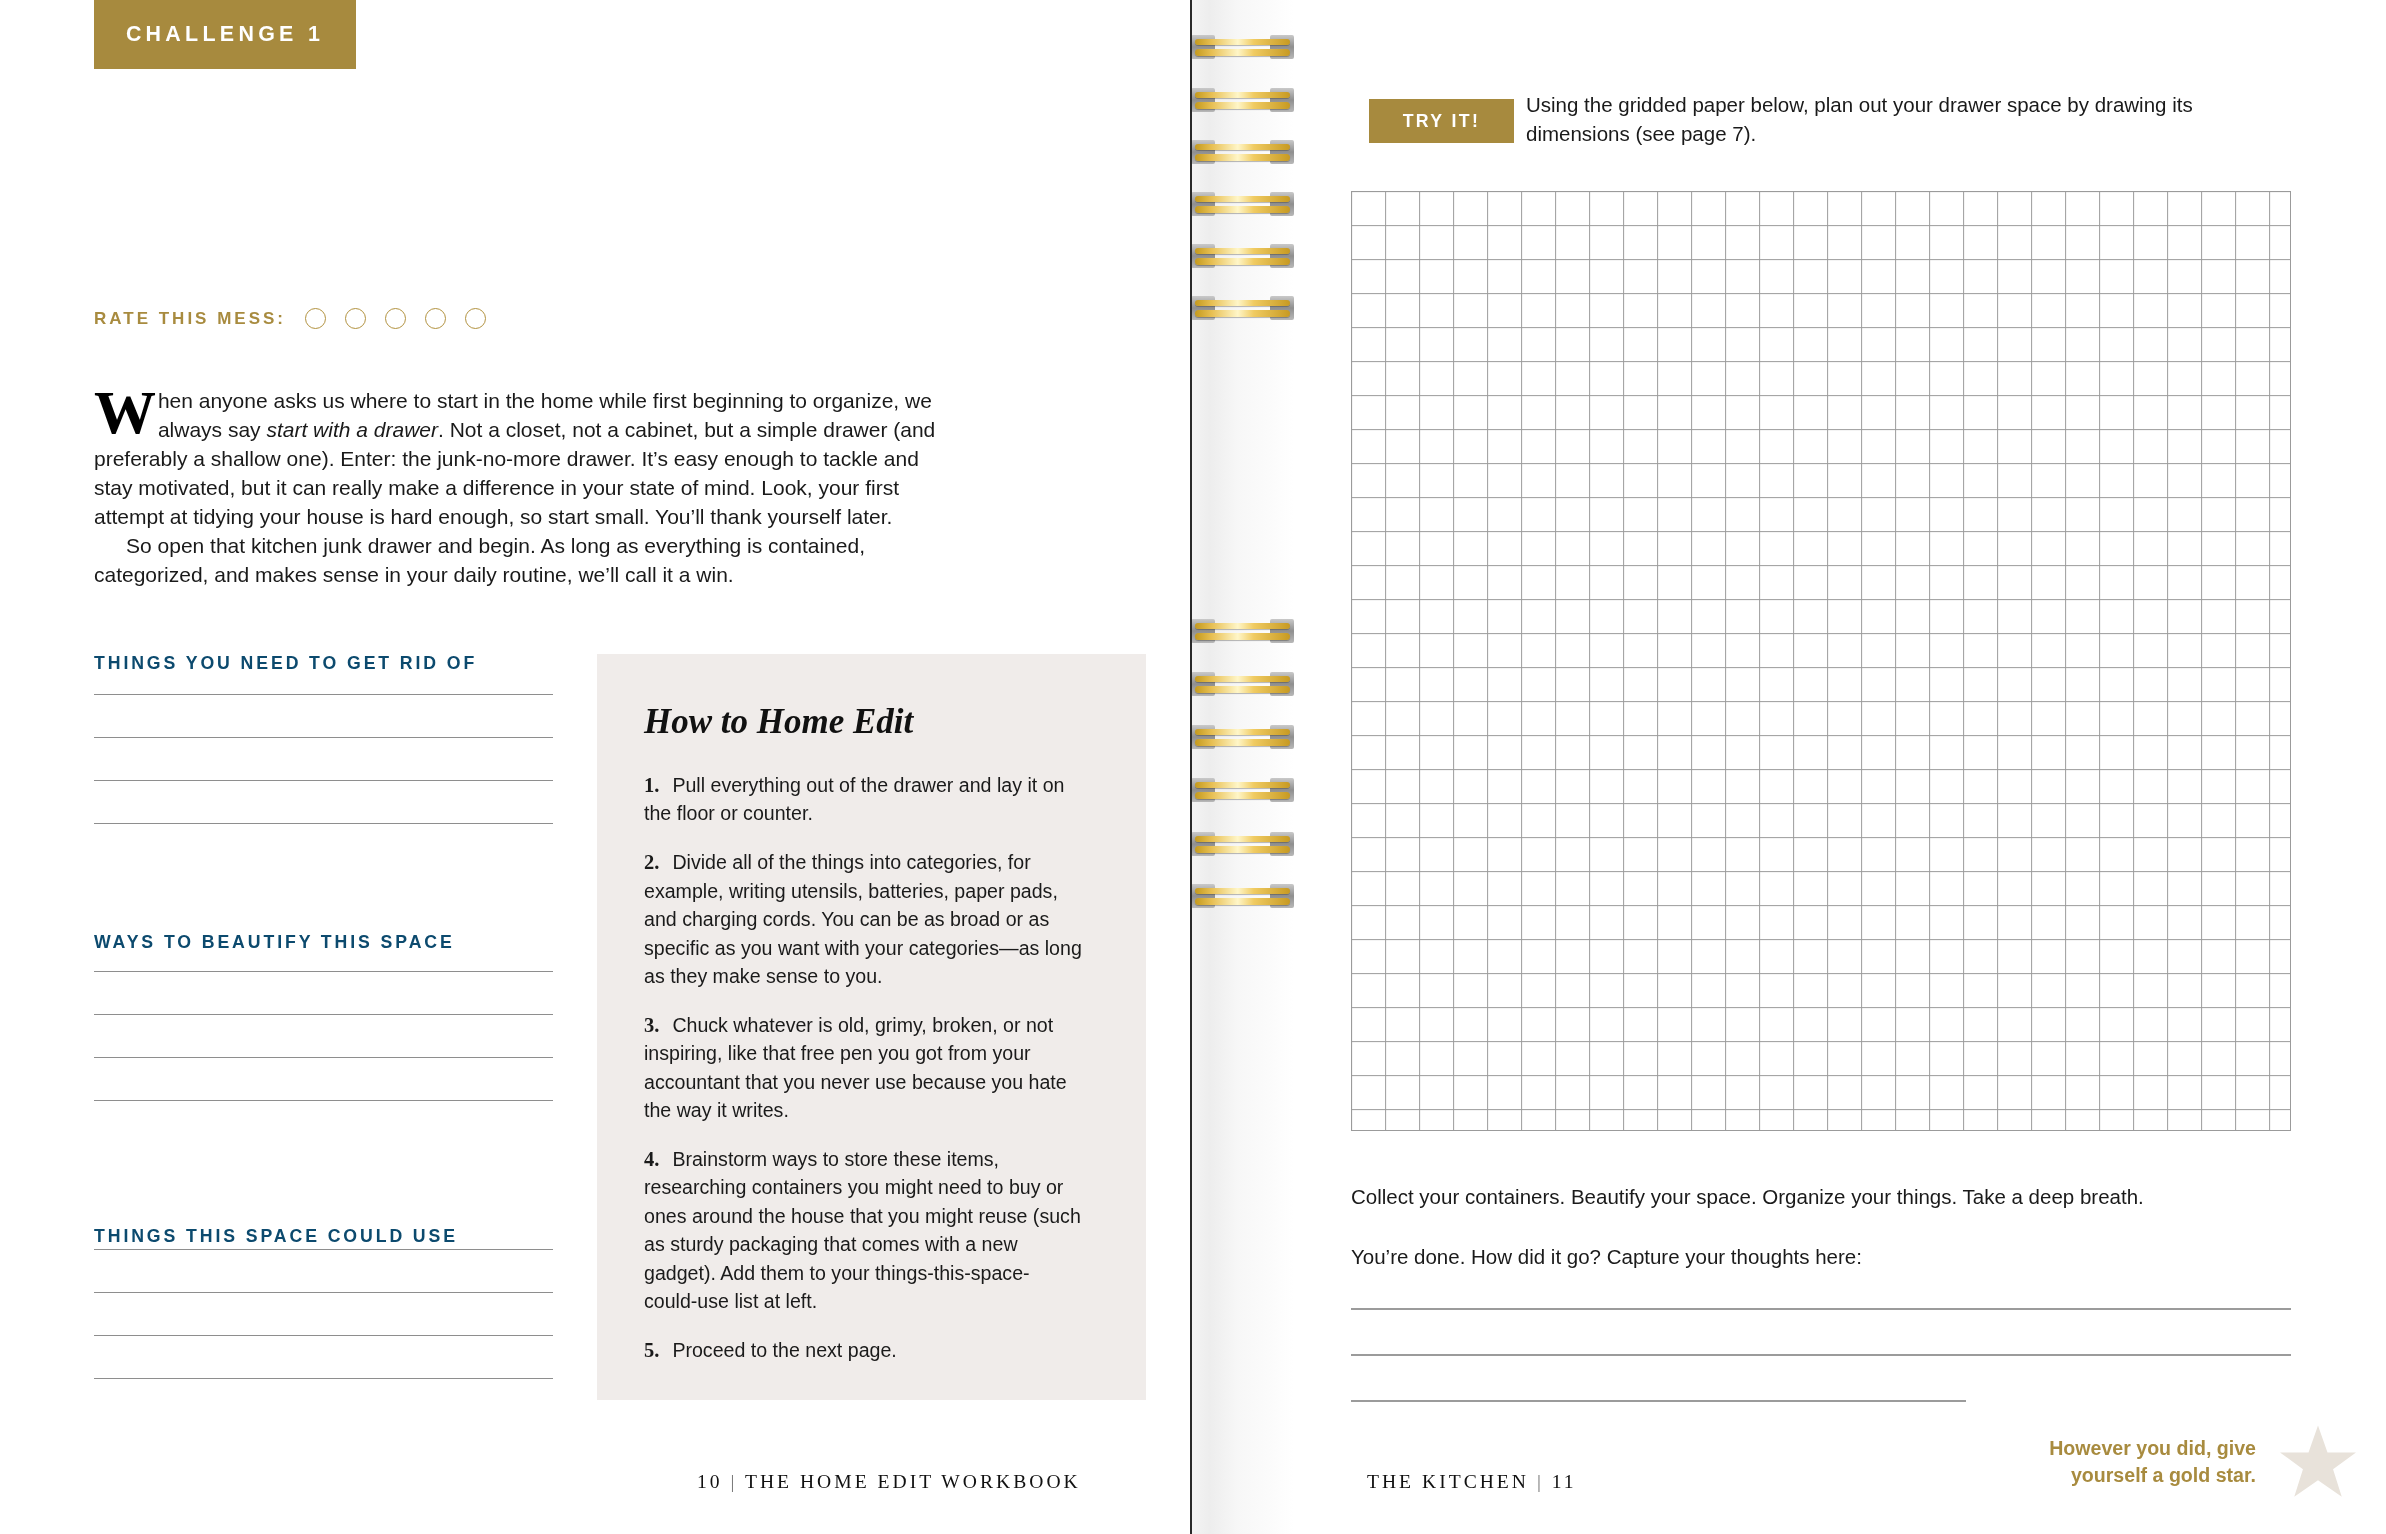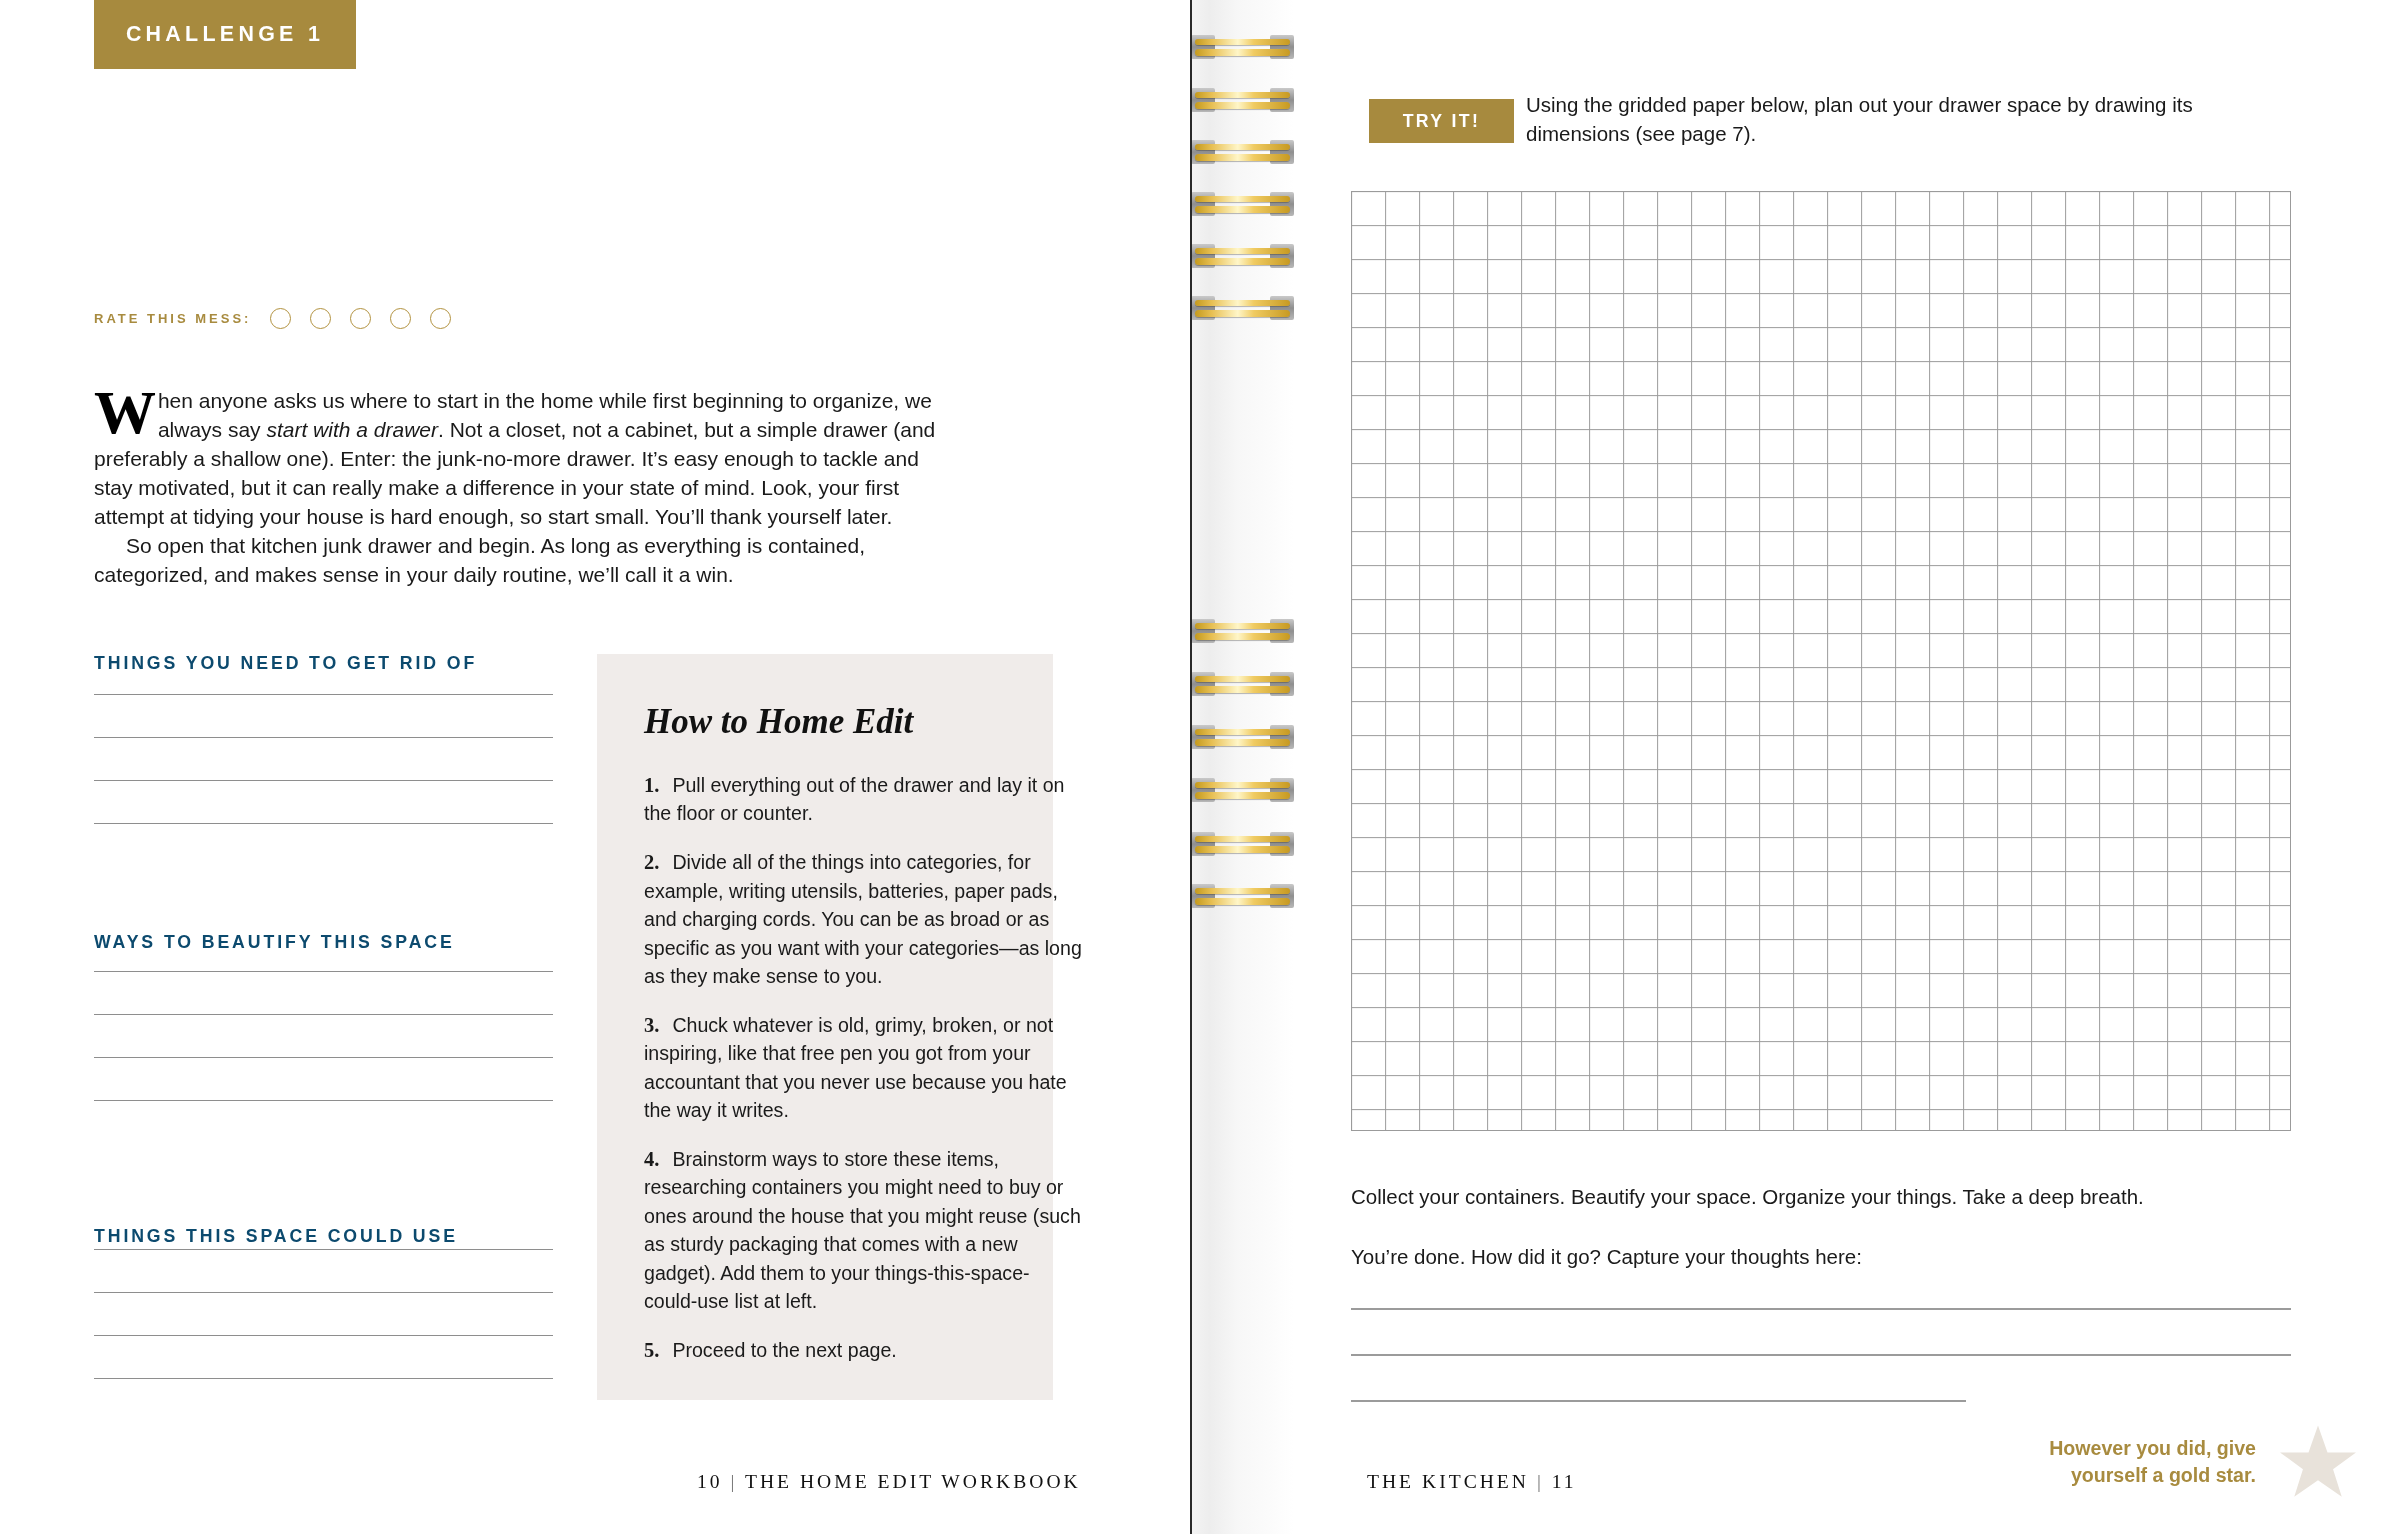--- a/index.html
+++ b/index.html
@@ -60,21 +60,21 @@
   }
 
   .rate-row {
     position: absolute;
     left: 94px;
     top: 308px;
     display: flex;
     align-items: center;
   }
   .rate-label {
-    font-size: 13px;
+    font-size: 17px;
     letter-spacing: 3px;
     color: #a88b3f;
     font-weight: bold;
   }
   .rate-circles { display: flex; margin-left: 18.6px; }
   .rate-circle {
     width: 21.4px; height: 21.4px;
     border: 1.7px solid #b2923f;
     border-radius: 50%;
     margin-right: 18.6px;
@@ -128,21 +128,21 @@
     height: 0.9px;
     background: #8e8e8e;
     margin-bottom: 42px;
   }
 
   
   .howto-box {
     position: absolute;
     left: 597px;
     top: 654px;
-    width: 456px;
+    width: 549px;
     height: 746px;
     background: #f0ecea;
   }
   .howto-title {
     position: absolute;
     left: 47px;
     top: 48px;
     font-family: "Liberation Serif", serif;
     font-style: italic;
     font-weight: bold;

